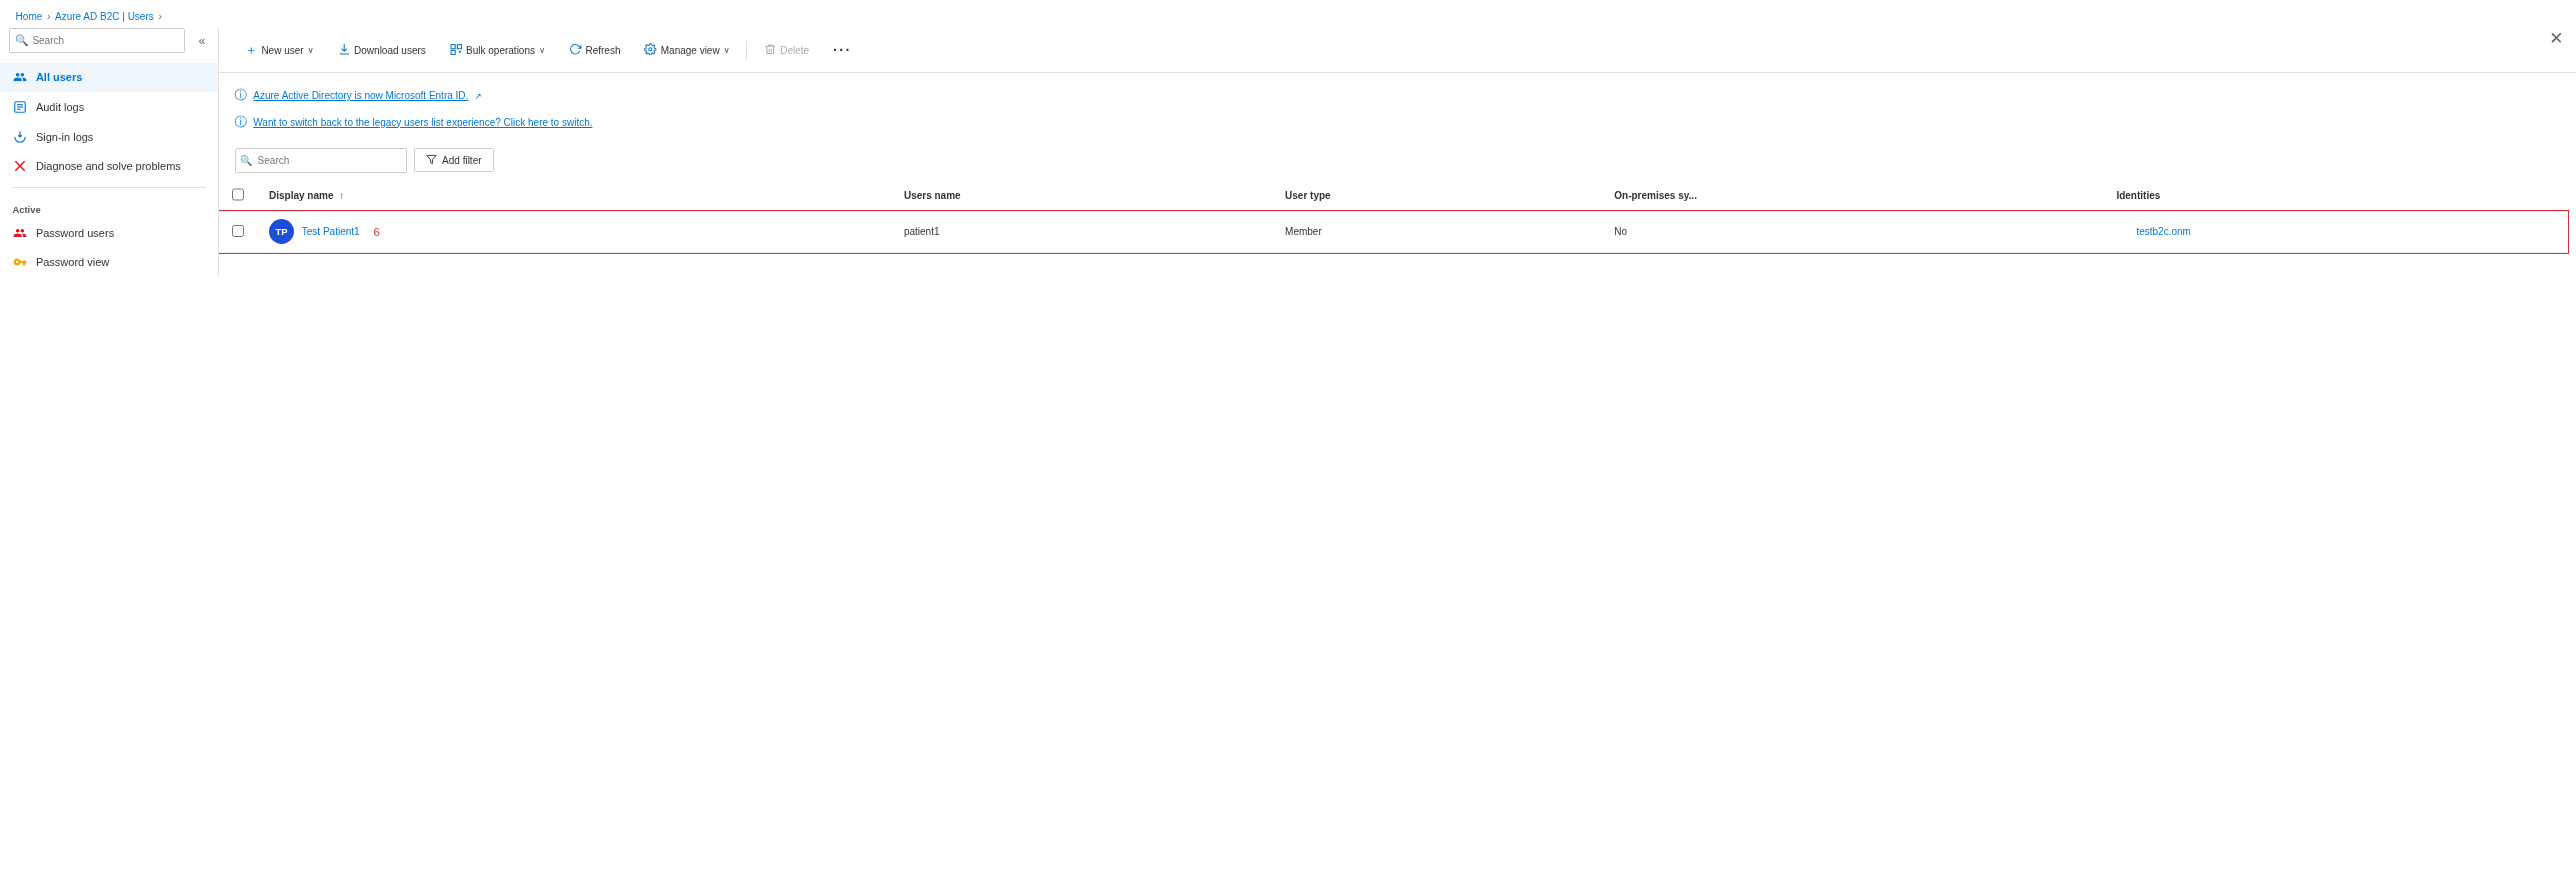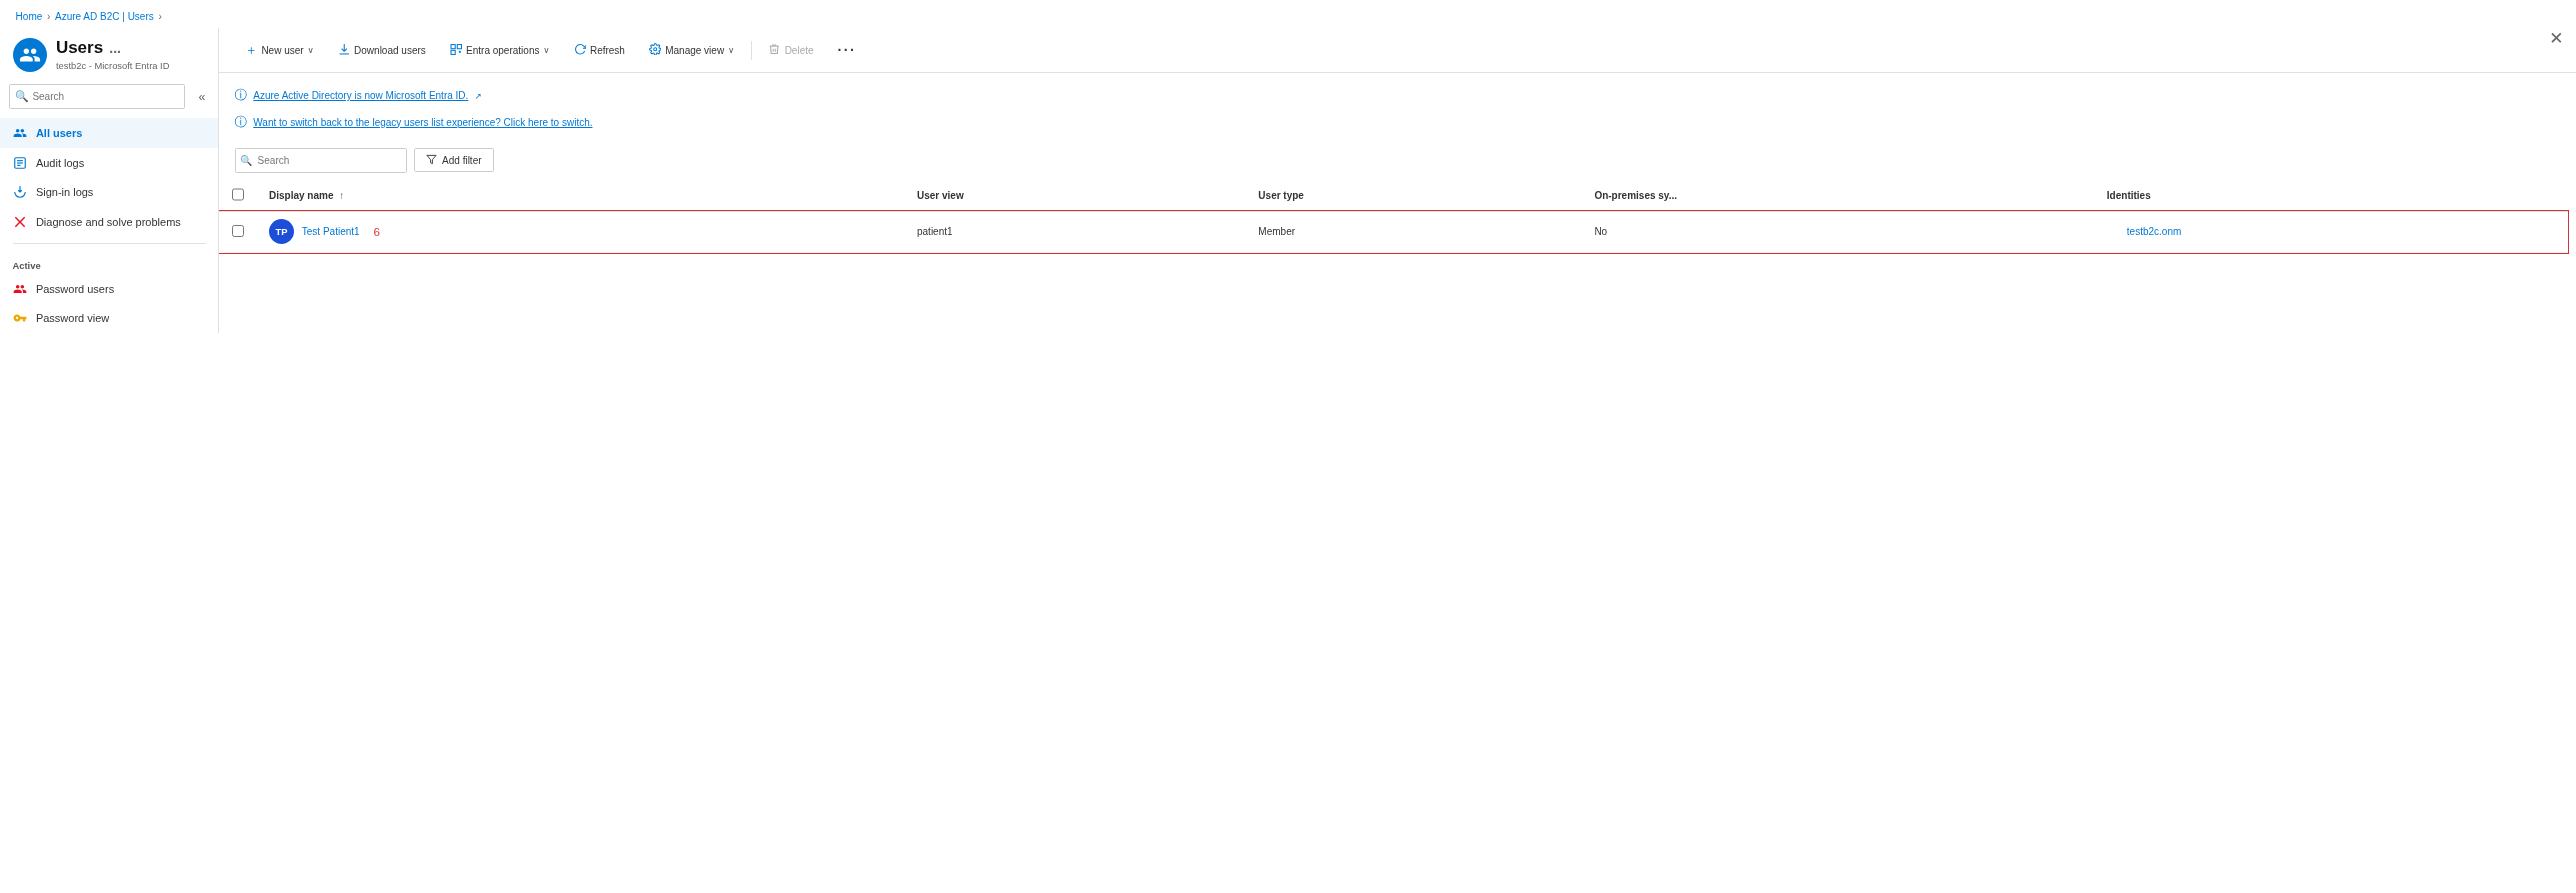--- a/index.html
+++ b/index.html
@@ -86,34 +86,20 @@
   <div class="breadcrumb">
     <a href="#" style="color:#0078d4;text-decoration:none;">Home</a>
     <span>›</span>
     <a href="#" style="color:#0078d4;text-decoration:none;">Azure AD B2C | Users</a>
     <span>›</span>
   </div>
 
   <div class="main-layout">
 
     <div class="sidebar">
-      <div class="sidebar-header">
-        <div class="sidebar-avatar">
-          <svg viewBox="0 0 24 24" xmlns="http://www.w3.org/2000/svg">
-            <path d="M16 11c1.66 0 2.99-1.34 2.99-3S17.66 5 16 5c-1.66 0-3 1.34-3 3s1.34 3 3 3zm-8 0c1.66 0 2.99-1.34 2.99-3S9.66 5 8 5C6.34 5 5 6.34 5 8s1.34 3 3 3zm0 2c-2.33 0-7 1.17-7 3.5V19h14v-2.5c0-2.33-4.67-3.5-7-3.5zm8 0c-.29 0-.62.02-.97.05 1.16.84 1.97 1.97 1.97 3.45V19h6v-2.5c0-2.33-4.67-3.5-7-3.5z"></path>
-          </svg>
-        </div>
-        <div class="sidebar-title-area">
-          <div class="sidebar-title">
-            <span>Users</span>
-            <span class="sidebar-dots">...</span>
-          </div>
-          <div class="sidebar-subtitle">testb2c - Microsoft Entra ID</div>
-        </div>
-      </div>
 
       <div class="sidebar-search-row">
         <div class="search-wrap" style="flex:1;">
           <span class="search-icon-left">🔍</span>
           <input type="text" style="width: 100%; height: 25px; border: 0.8px solid rgb(204, 204, 204); border-radius: 1.6px; padding: 0px 7.8px 0px 22px; font-size: 10px; outline: none;" placeholder="Search">
         </div>
         <button class="collapse-btn" title="Collapse">«</button>
       </div>
 
       <div class="nav-item active">
@@ -202,21 +188,21 @@
 
         <button class="toolbar-btn">
           <span class="btn-icon">
             <svg width="12.5" height="12.5" viewBox="0 0 24 24" fill="none" stroke="#0078d4" stroke-width="2">
                 <rect x="2" y="3" width="8" height="8"></rect>
                 <rect x="14" y="3" width="8" height="8"></rect>
                 <rect x="2" y="14" width="8" height="8"></rect>
                 <path d="M17 17h4m-2-2v4"></path>
               </svg>
           </span>
-          <span>Entra operations</span>
+          <span>Bulk operations</span>
           <span class="toolbar-chevron">∨</span>
         </button>
 
         <button class="toolbar-btn">
           <span class="btn-icon">
             <svg width="12.5" height="12.5" viewBox="0 0 24 24" fill="none" stroke="#0078d4" stroke-width="2">
                 <path d="M23 4v6h-6"></path>
                 <path d="M20.49 15a9 9 0 1 1-2.12-9.36L23 10"></path>
               </svg>
           </span>
@@ -286,21 +272,21 @@
           <thead>
             <tr>
               <th class="checkbox-col">
                 <input type="checkbox" style="">
               </th>
               <th>
                 <span>Display name</span>
                 <span class="sort-arrow">↑</span>
               </th>
               <th>
-                <span>User view</span>
+                <span>Users name</span>
               </th>
               <th>
                 <span>User type</span>
               </th>
               <th>
                 <span>On-premises sy...</span>
               </th>
               <th>
                 <span>Identities</span>
               </th>

